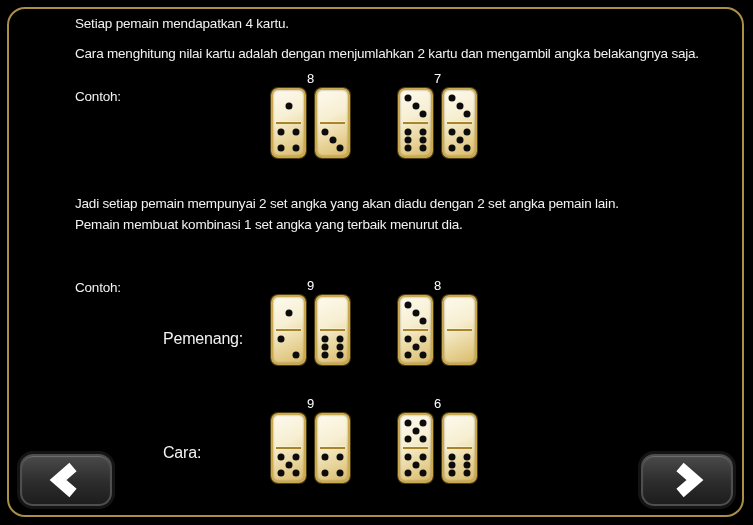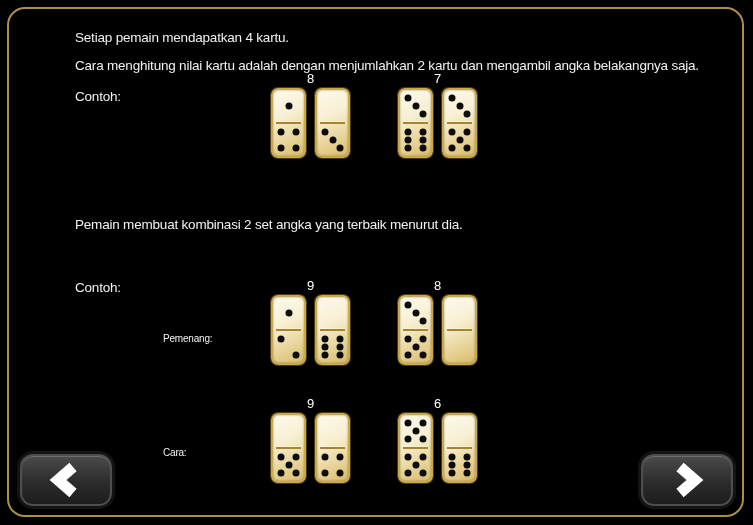--- a/index.html
+++ b/index.html
@@ -8,21 +8,21 @@
     font-family:"Liberation Sans", sans-serif;
   }
   .gold-frame{
     position:absolute;left:7px;top:7px;right:9px;bottom:8px;
     border:2px solid #ab8f45;border-radius:18px;pointer-events:none;
   }
   .txt{
     position:absolute;color:#f2f2f2;font-size:13.5px;letter-spacing:-0.2px;
     white-space:nowrap;line-height:16px;
   }
-  .row-label{font-size:10px;}
+  .row-label{font-size:16px;}
   
   .pair{position:absolute;width:79px;}
   .pair-value{
     width:100%;text-align:center;color:#fff;font-size:13px;height:16px;line-height:14px;
   }
   .cards{display:flex;gap:9px;}
   .card{
     box-sizing:border-box;width:35px;height:70px;border-radius:7px;
     border:2px solid #c9a84e;
     box-shadow:0 0 0 1px #4a3c15, inset 0 0 2px rgba(90,70,20,.6);
@@ -45,22 +45,22 @@
   .nav-btn svg{display:block;}
   .prev{left:20px;top:454px;}
   .next{left:641px;top:454px;}
 </style>
 </head>
 <body>
 
 <div class="screen">
   <div class="gold-frame"></div>
 
-  <div class="txt" style="left:75px;top:30px">Setiap pemain mendapatkan 4 kartu.</div>
-  <div class="txt" style="left:75px;top:58px">Cara menghitung nilai kartu adalah dengan menjumlahkan 2 kartu dan mengambil angka belakangnya saja.</div>
+  <div class="txt" style="left:75px;top:16px">Setiap pemain mendapatkan 4 kartu.</div>
+  <div class="txt" style="left:75px;top:46px">Cara menghitung nilai kartu adalah dengan menjumlahkan 2 kartu dan mengambil angka belakangnya saja.</div>
   <div class="txt" style="left:75px;top:89px">Contoh:</div>
 
   <div class="pair" style="left:271px;top:72px">
       <div class="pair-value">8</div>
       <div class="cards">
         <div class="card">
           <div class="half top">
             <span class="pip" style="left: 50%; top: 50%;"></span>
           </div>
           <div class="divider"></div>
@@ -112,21 +112,22 @@
             <span class="pip" style="left: 25%; top: 25%;"></span>
             <span class="pip" style="left: 75%; top: 25%;"></span>
             <span class="pip" style="left: 50%; top: 50%;"></span>
             <span class="pip" style="left: 25%; top: 75%;"></span>
             <span class="pip" style="left: 75%; top: 75%;"></span>
           </div>
         </div>
       </div>
     </div>
 
-  <div class="txt" style="left:75px;top:217px">Pemain membuat kombinasi 2 set angka yang terbaik menurut dia.</div>
+  <div class="txt" style="left:75px;top:196px">Jadi setiap pemain mempunyai 2 set angka yang akan diadu dengan 2 set angka pemain lain.</div>
+  <div class="txt" style="left:75px;top:217px">Pemain membuat kombinasi 1 set angka yang terbaik menurut dia.</div>
   <div class="txt" style="left:75px;top:280px">Contoh:</div>
 
   <div class="txt row-label" style="left:163px;top:331px">Pemenang:</div>
   <div class="pair" style="left:271px;top:279px">
       <div class="pair-value">9</div>
       <div class="cards">
         <div class="card">
           <div class="half top">
             <span class="pip" style="left: 50%; top: 50%;"></span>
           </div>

